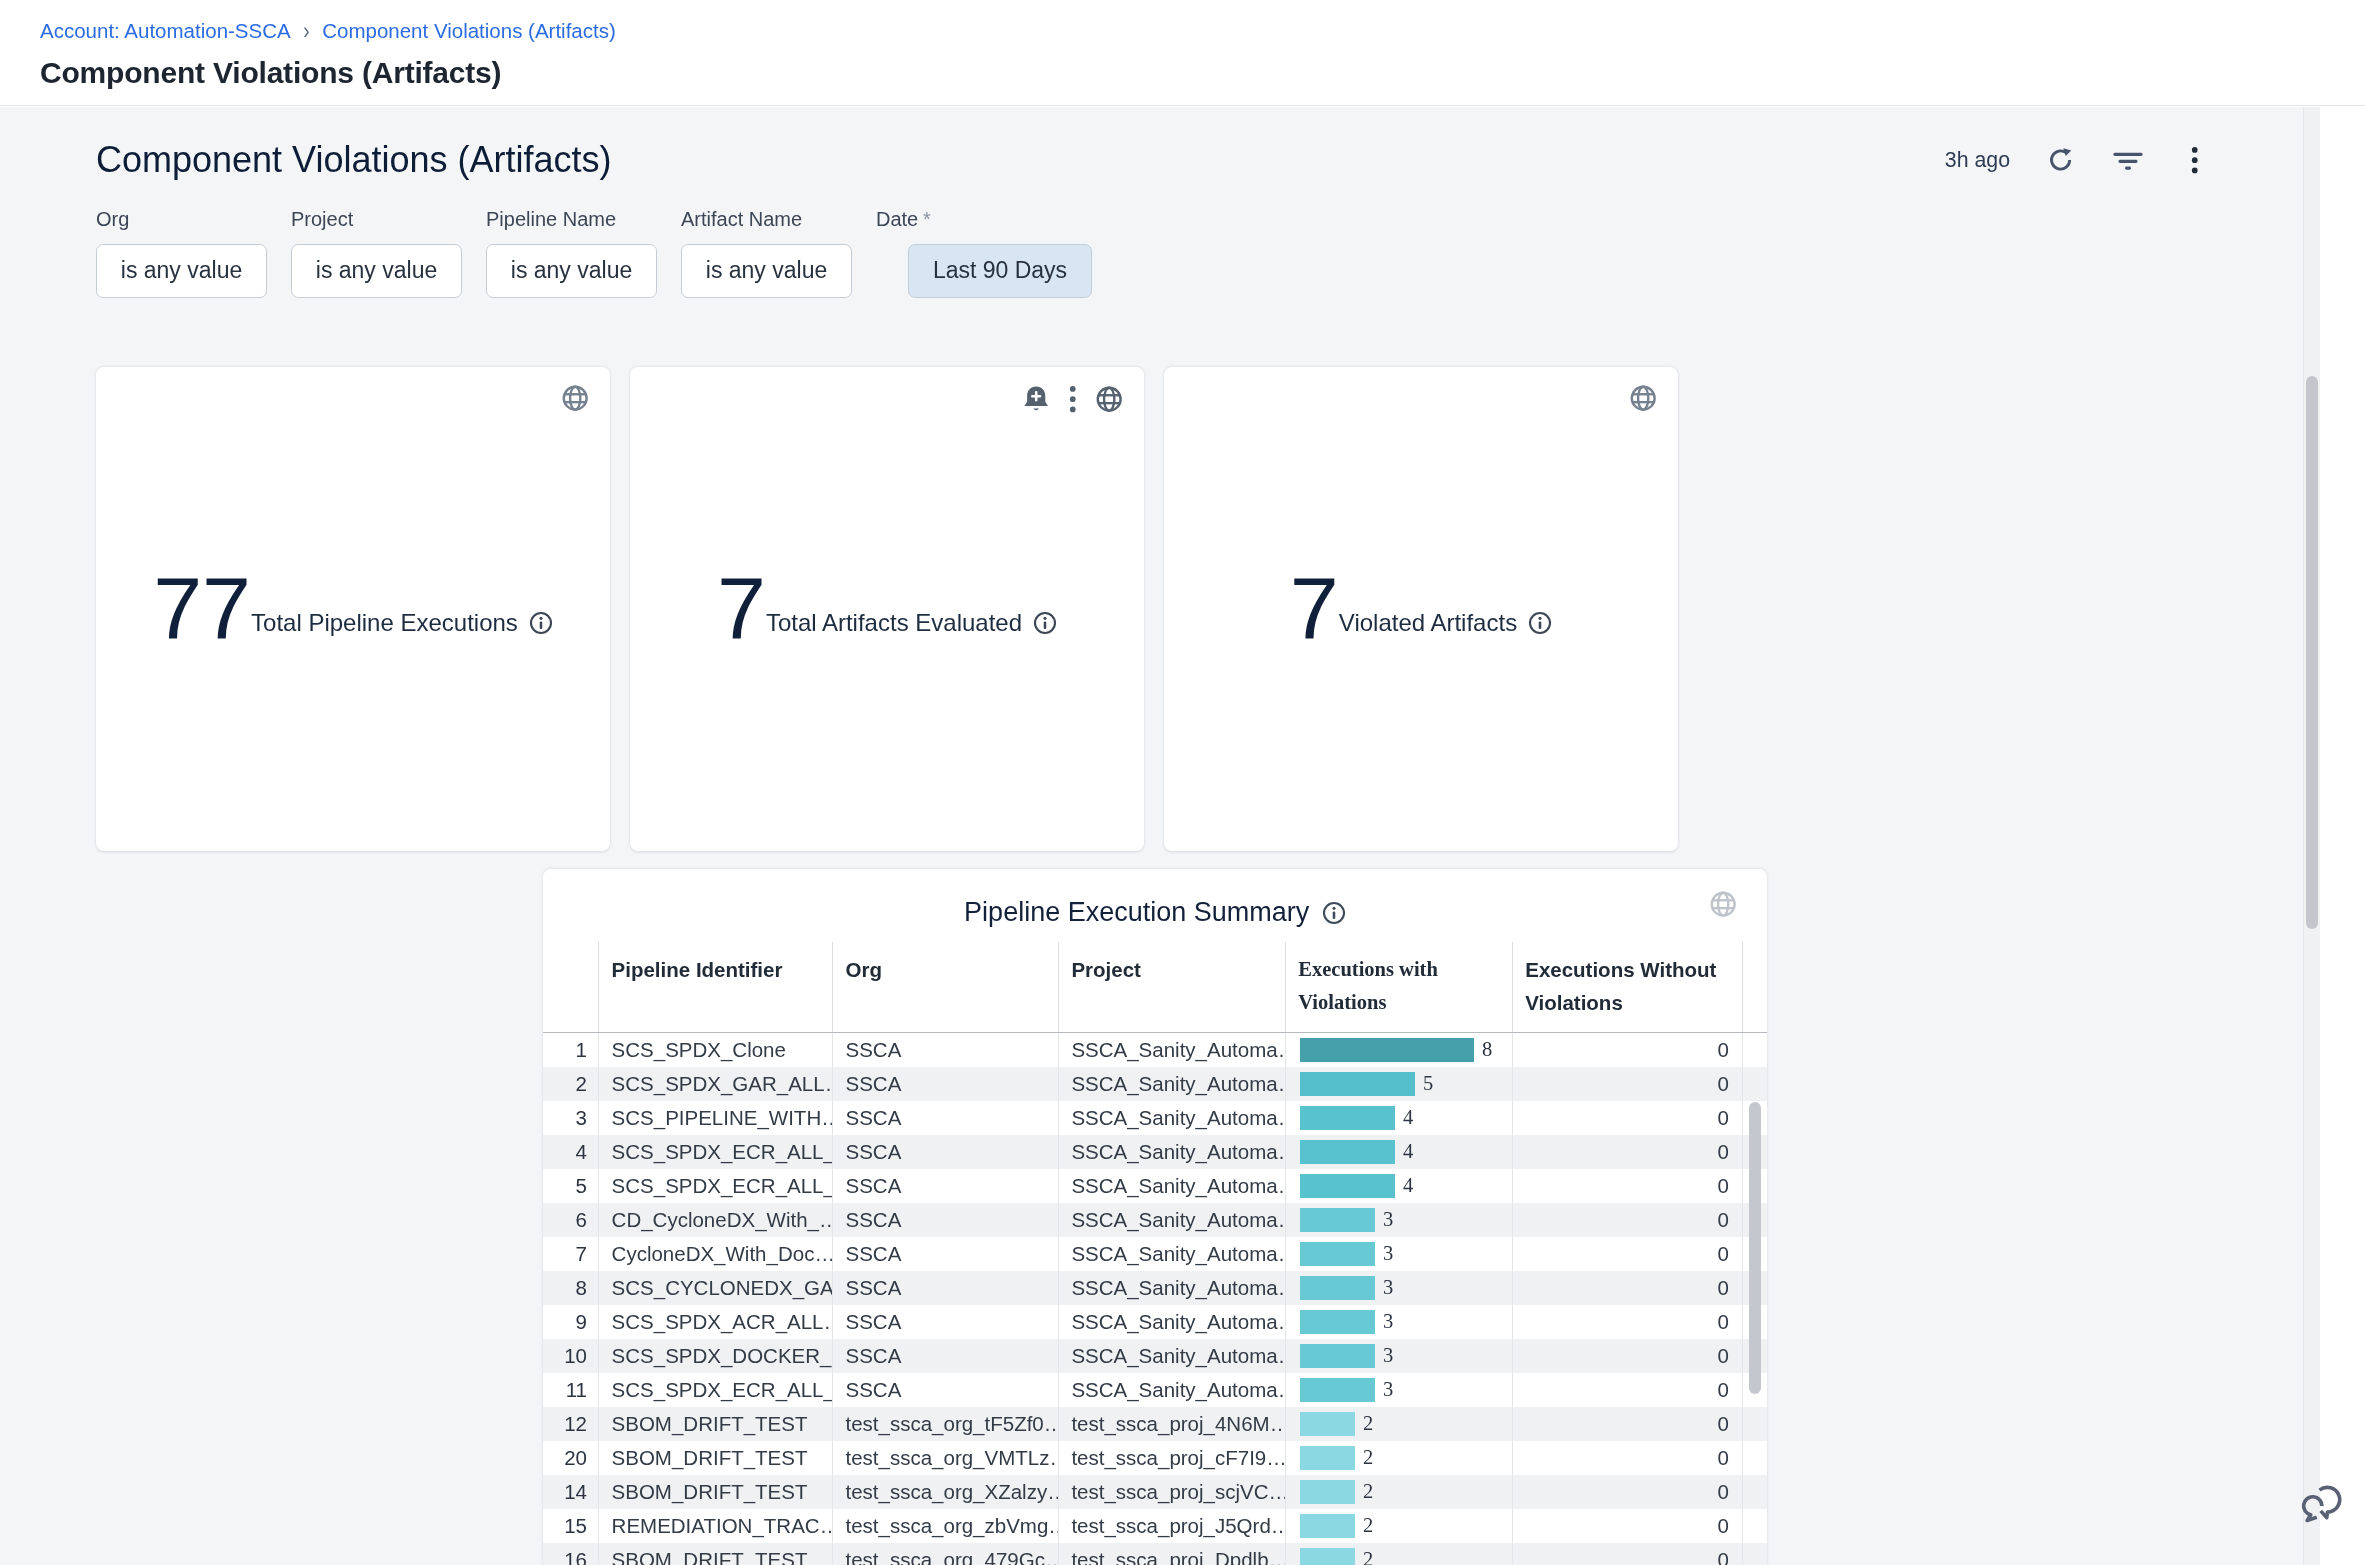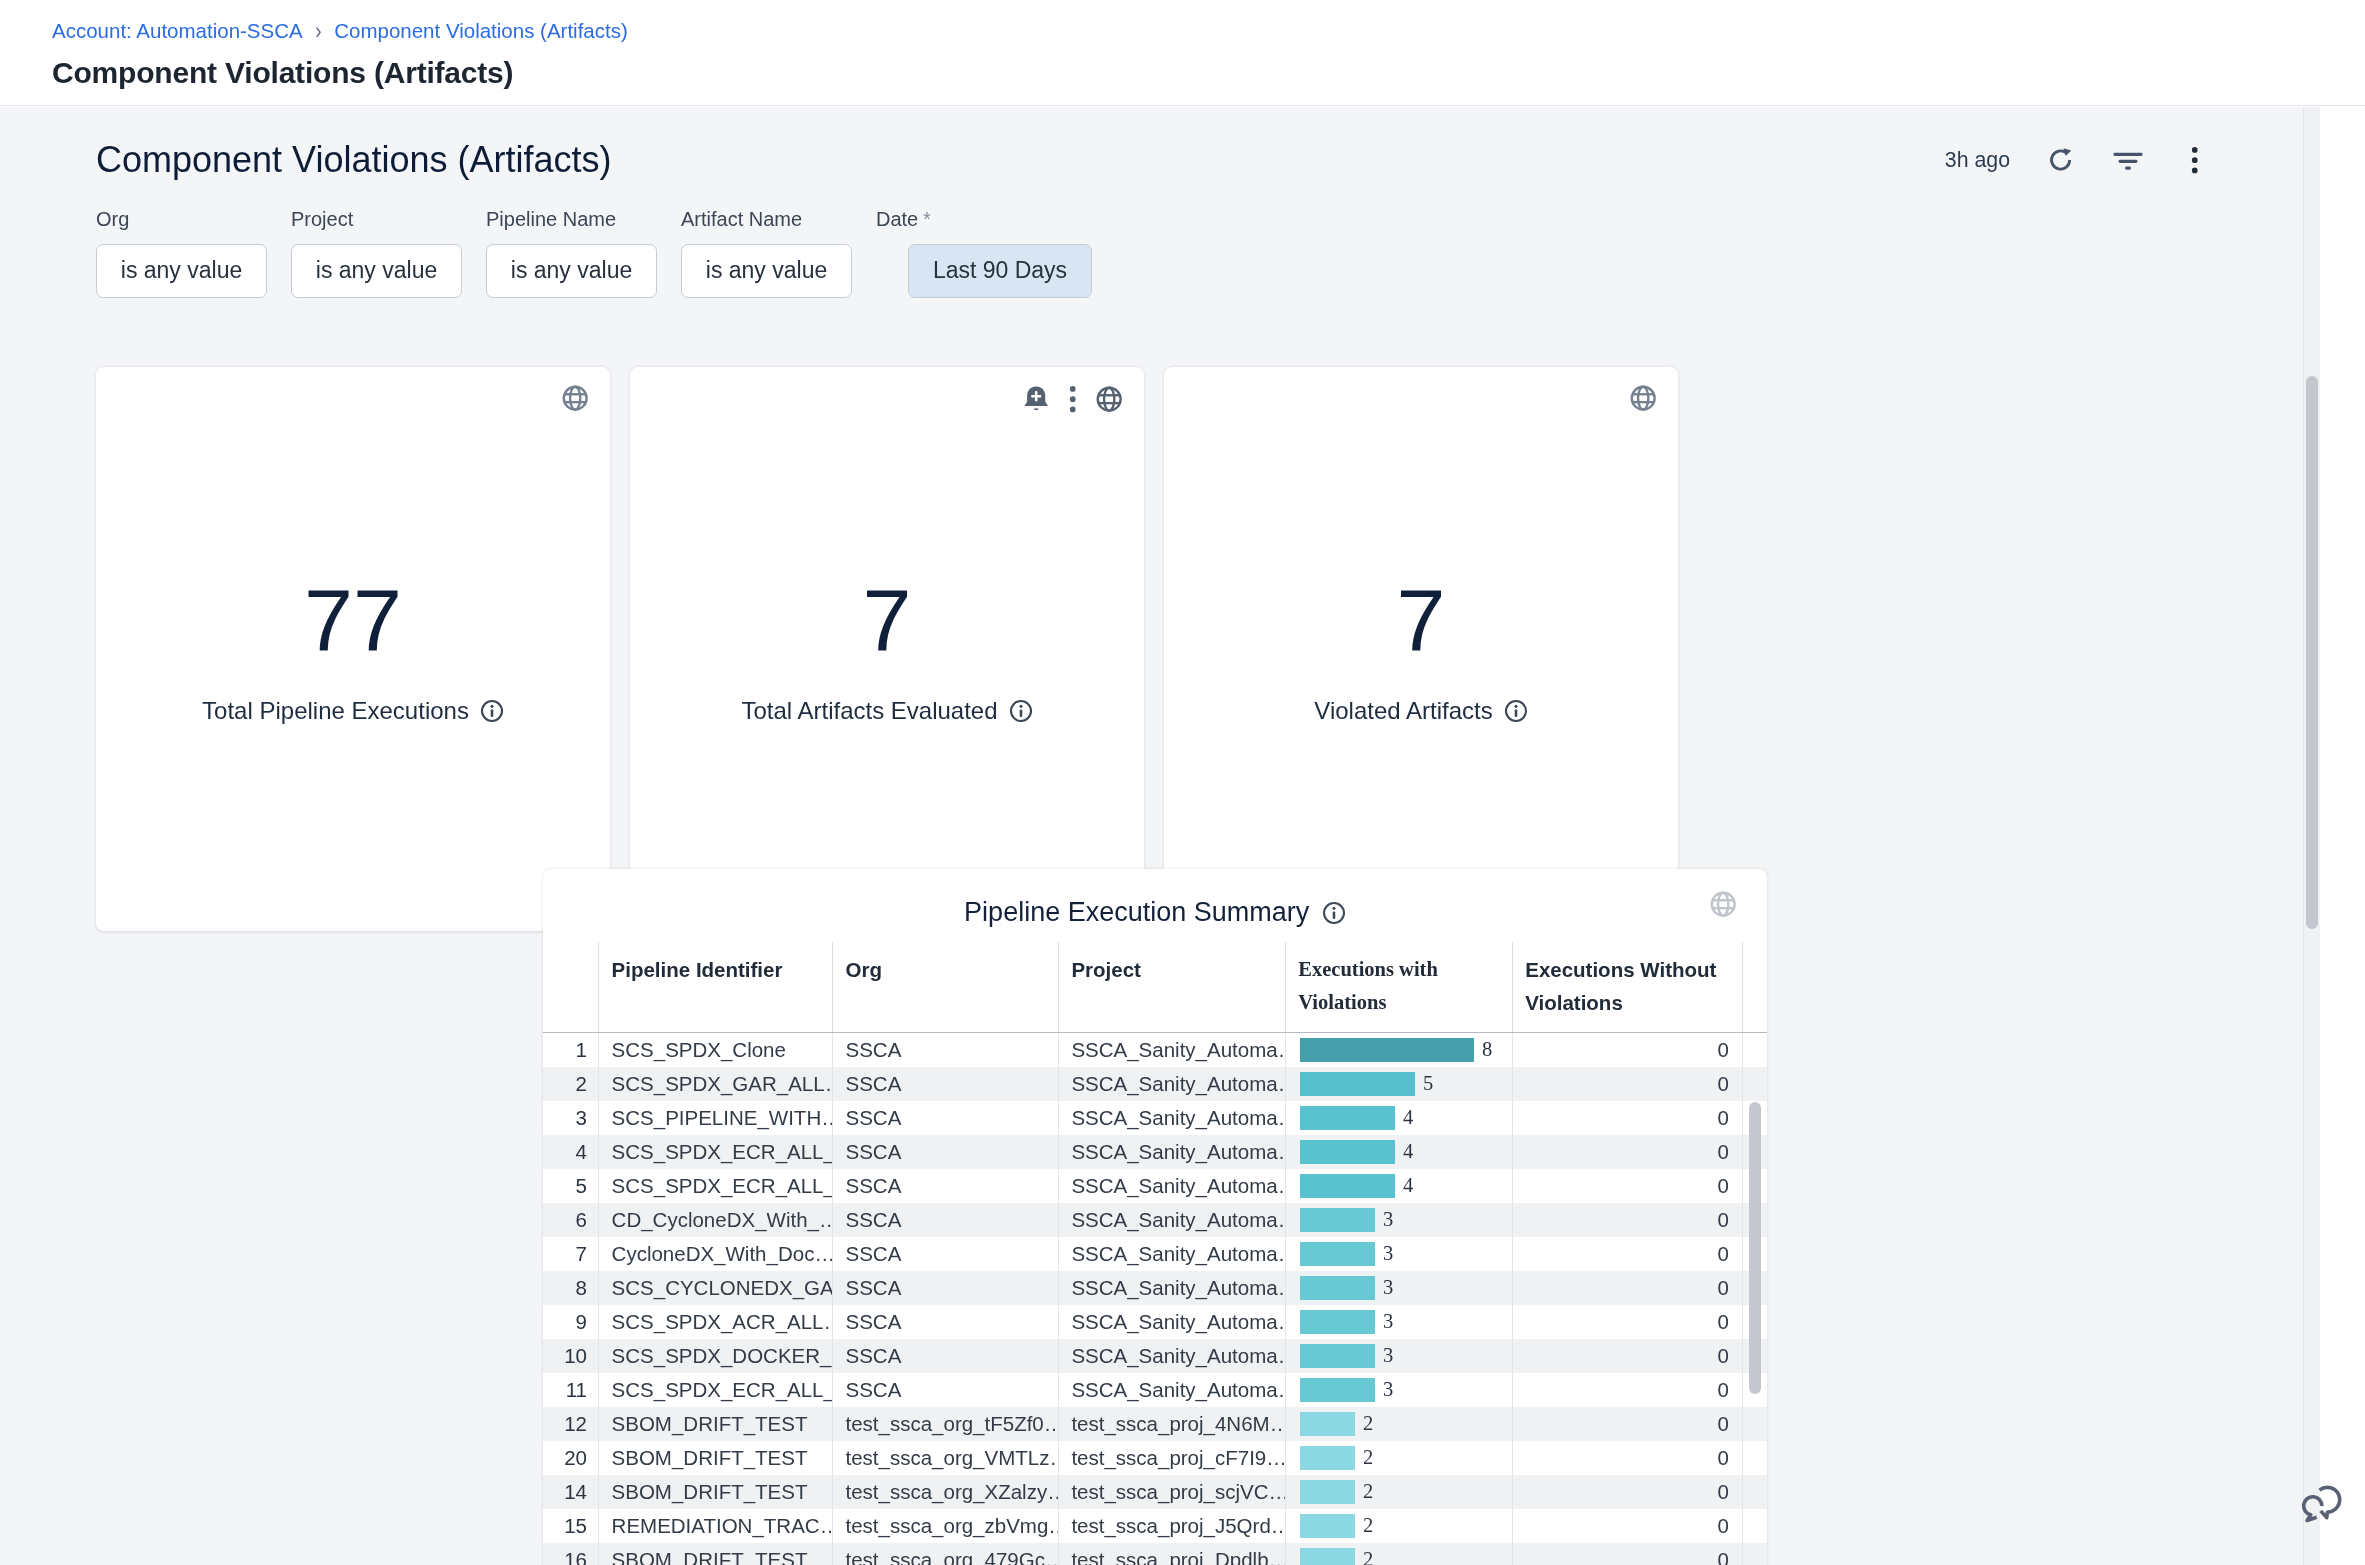--- a/index.html
+++ b/index.html
@@ -1,21 +1,21 @@
 <!DOCTYPE html>
 <html style="font-size:12.6px"><head>
 <meta charset="utf-8">
 <style>
   * { margin:0; padding:0; box-sizing:border-box; }
   html,body { background:#ffffff; }
   body { font-family:"Liberation Sans","DejaVu Sans",sans-serif; color:#222c39; }
   .screen { position:relative; width:2366px; height:1566px; overflow:hidden; background:#ffffff; }
 
   
-  .topbar { position:absolute; top:0; left:0; width:100%; height:106px; background:#fff; border-bottom:0.8px solid #e2e5e9; padding:19px 0 0 52px; }
+  .topbar { position:absolute; top:0; left:0; width:100%; height:106px; background:#fff; border-bottom:0.8px solid #e2e5e9; padding:19px 0 0 40px; }
   .breadcrumb { font-size:20.5px; display:flex; align-items:center; gap:12.6px; }
   .breadcrumb a { color:#2b6ce2; text-decoration:none; cursor:pointer; }
   .crumb-sep { color:#5f6b7a; font-size:19px; transform:scaleY(1.25); }
   .page-title { margin-top:12.6px; font-size:30px; font-weight:700; color:#1c2530; letter-spacing:-0.2px; }
 
   
   .main { position:absolute; top:107px; left:0; right:0; bottom:0; background:#f3f5f7; }
   .right-lane { position:absolute; top:0; right:0; width:46px; bottom:0; background:#fff; }
   .pscroll-track { position:absolute; top:0; bottom:0; right:46px; width:17.4px; background:#f0f1f3; border-left:0.8px solid #e4e6e9; }
   .pscroll-thumb { position:absolute; top:269px; right:48px; width:12px; height:553px; background:#c3c7cd; border-radius:6.3px; }
@@ -30,21 +30,21 @@
   
   .filters { position:absolute; top:101px; left:96px; display:flex; gap:24px; }
   .filter { display:flex; flex-direction:column; }
   .flabel { font-size:20px; color:#3c4654; margin-bottom:12.6px; }
   .req { color:#8b93a0; margin-left:4.7px; }
   .fbtn { min-width:171px; height:54px; background:#fff; border:1.6px solid #c6ccd3; border-radius:7.1px; font-size:23px; color:#28323f; display:flex; align-items:center; justify-content:center; padding:0 22px; cursor:pointer; font-family:inherit; }
   .fbtn.date { background:#d8e6f4; border-color:#c3cdd8; min-width:184px;margin-left:32px; }
 
   
   .cards { position:absolute; top:260px; left:96px; width:2116px; display:grid; grid-template-columns:repeat(4,1fr); gap:20px; }
-  .card { position:relative; height:564px; background:#fff; border-radius:8px; box-shadow:0 0.8px 3.2px rgba(25,35,50,.14); display:flex; flex-direction:column; align-items:center; justify-content:center; }
+  .card { position:relative; height:484px; background:#fff; border-radius:8px; box-shadow:0 0.8px 3.2px rgba(25,35,50,.14); display:flex; flex-direction:row; align-items:center; justify-content:center; }
   .card-icons { position:absolute; top:17.4px; right:20.5px; display:flex; align-items:center; gap:17.4px; color:#76818f; }
   .card-icons.dark { color:#566170; }
   .kpi-value { font-size:88px; font-weight:500; color:#101f3a; line-height:1.1; }
   .kpi-label { margin-top:27px; font-size:24px; color:#1e2c40; display:flex; align-items:center; gap:11px; }
 
   .icon-btn { cursor:pointer; display:inline-flex; }
   .static-icon { display:inline-flex; }
 
   
   .table-panel { position:absolute; top:762px; left:543px; width:1224px; height:853px; background:#fff; border-radius:8px; box-shadow:0 0.8px 3.2px rgba(25,35,50,.14); }

